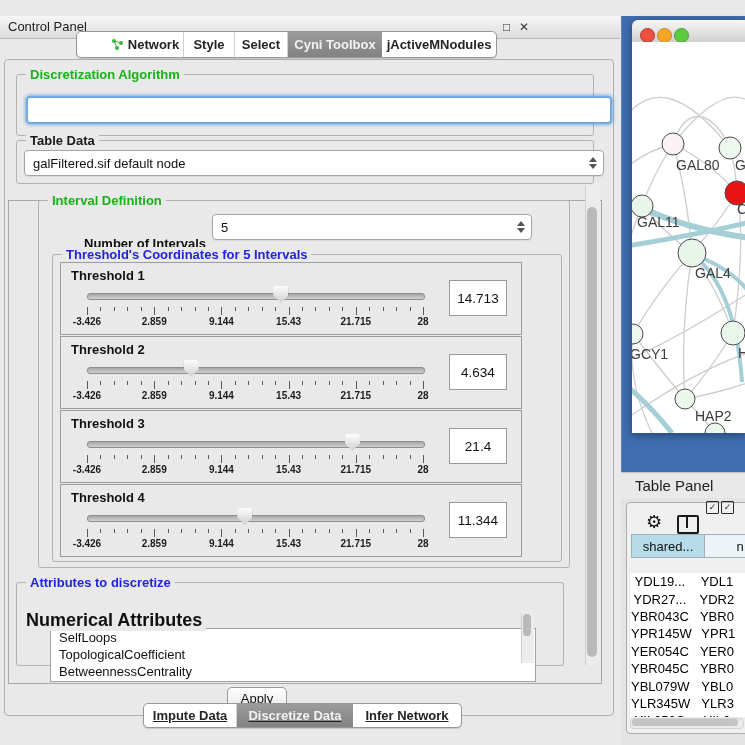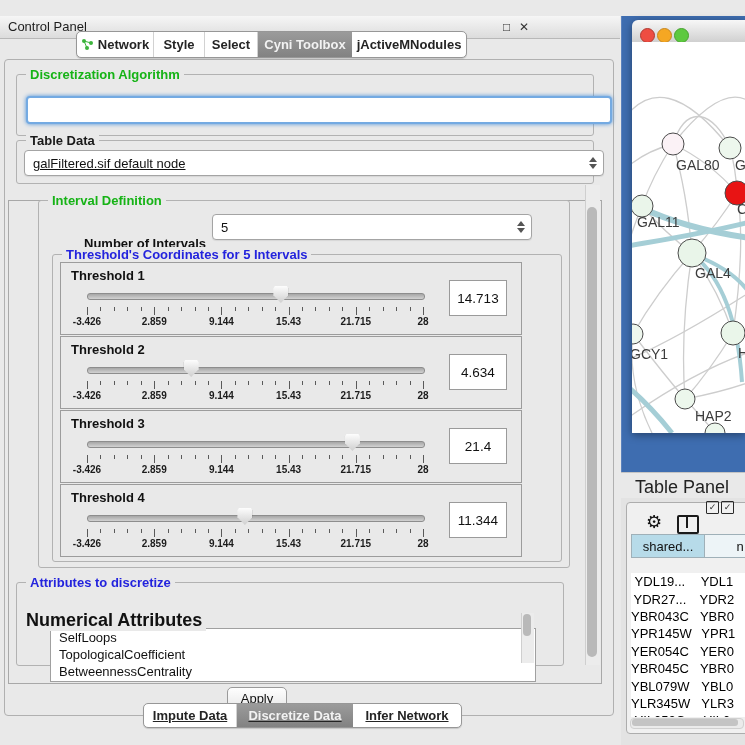--- a/index.html
+++ b/index.html
@@ -51,21 +51,21 @@
   
   #apply{left:227px;top:671px;width:58px;height:21px;background:linear-gradient(#fefefe,#e8e8e8);border:1px solid #9a9a9a;border-radius:5px;font-size:13px;color:#111;display:flex;align-items:center;justify-content:center;}
   
   #bluepane{left:621px;top:0;width:124px;height:456px;background:#3e6db0;border-left:1px solid #5b82bd;}
   #macwin{left:632px;top:4px;width:113px;height:413px;border-radius:6px 0 0 0;overflow:hidden;box-shadow:0 2px 8px rgba(0,0,0,.4);}
   #mactitle{position:absolute;left:0;top:0;width:113px;height:22px;background:linear-gradient(#f7f7f7,#d0d0d0);border-bottom:1px solid #9c9c9c;}
   .light{position:absolute;top:8px;width:13px;height:13px;border-radius:50%;}
   #canvas{position:absolute;left:0;top:22px;width:113px;height:391px;background:#fff;}
   
   #tp-header{left:621px;top:456px;width:124px;height:26px;background:#e9e9e9;border-top:1px solid #c4c4c4;border-bottom:1px solid #d8d8d8;}
-  #tp-title{left:635px;top:461px;font-size:18px;color:#222;}
+  #tp-title{left:635px;top:461px;font-size:15px;color:#222;}
   #tp-bg{left:621px;top:482px;width:124px;height:263px;background:#e3e3e3;}
   #tp-panel{left:626px;top:486px;width:119px;height:230px;background:#f0f0f0;border:1px solid #adadad;border-radius:4px 0 0 4px;}
   .hdrcell{position:absolute;top:534px;height:22px;border:1px solid #9fb0b8;display:flex;align-items:center;justify-content:center;font-size:13px;color:#111;}
   #rows{left:631px;top:557px;width:114px;height:144px;background:#fff;overflow:hidden;}
   .trow{display:flex;height:17.4px;align-items:center;font-size:13px;color:#000;}
   .trow .c1{width:72px;text-align:center;}
   .trow .c2{width:70px;text-align:center;}
   #hscroll{left:630px;top:702px;width:112px;height:9px;background:#ebebeb;border:1px solid #d0d0d0;border-radius:4px;}
   #hthumb{left:632px;top:703px;width:106px;height:7px;background:#c4c4c4;border-radius:3px;}
   
@@ -79,21 +79,21 @@
 <body>
 
 <div id="root">
 
   <div class="abs" id="cp-titlebar"></div>
   <div class="abs" id="cp-title">Control Panel</div>
   <div class="abs winicon" style="left:503px;">□</div>
   <div class="abs winicon" style="left:519px;">✕</div>
 
   <div class="seg" style="left:76px;top:31px;height:25px;z-index:3;">
-    <div class="item" style="width:76px;">
+    <div class="item" style="width:76px;padding-left:30px;">
       <span style="display:inline-flex;">
         <svg width="13" height="13" viewBox="0 0 13 13">
             <line x1="3" y1="3" x2="10" y2="5" stroke="#3cb43c"></line>
             <line x1="3" y1="3" x2="6" y2="10" stroke="#3cb43c"></line>
             <circle cx="3" cy="3" r="2" fill="#3cb43c"></circle>
             <circle cx="10" cy="5" r="2" fill="#3cb43c"></circle>
             <circle cx="6" cy="10" r="2" fill="#3cb43c"></circle>
           </svg>
       </span>
       <span>Network</span>
@@ -114,21 +114,21 @@
 
   <div class="abs" id="outer"></div>
 
   <div class="group" style="left:16px;top:74px;width:576px;height:60px;"></div>
   <div class="gtitle green" style="left:26px;top:67px;">Discretization Algorithm</div>
   <div class="combo" id="algo-combo"></div>
 
 
   <div class="group" style="left:16px;top:140px;width:576px;height:42px;"></div>
   <div class="gtitle dark" style="left:26px;top:133px;z-index:1;">Table Data</div>
-  <div class="combo" style="left:24px;top:150px;width:562px;height:24px;text-decoration:underline;">
+  <div class="combo" style="left:24px;top:150px;width:562px;height:24px;">
     <span>galFiltered.sif default node</span>
     <span class="stepper">
         <span class="up"></span>
         <span class="dn"></span>
       </span>
   </div>
 
   <div class="abs" id="scrollpane"></div>
   <div class="vtrack" style="left:585px;top:185px;width:14px;height:480px;"></div>
   <div class="vthumb" style="left:587px;top:207px;width:10px;height:450px;"></div>

